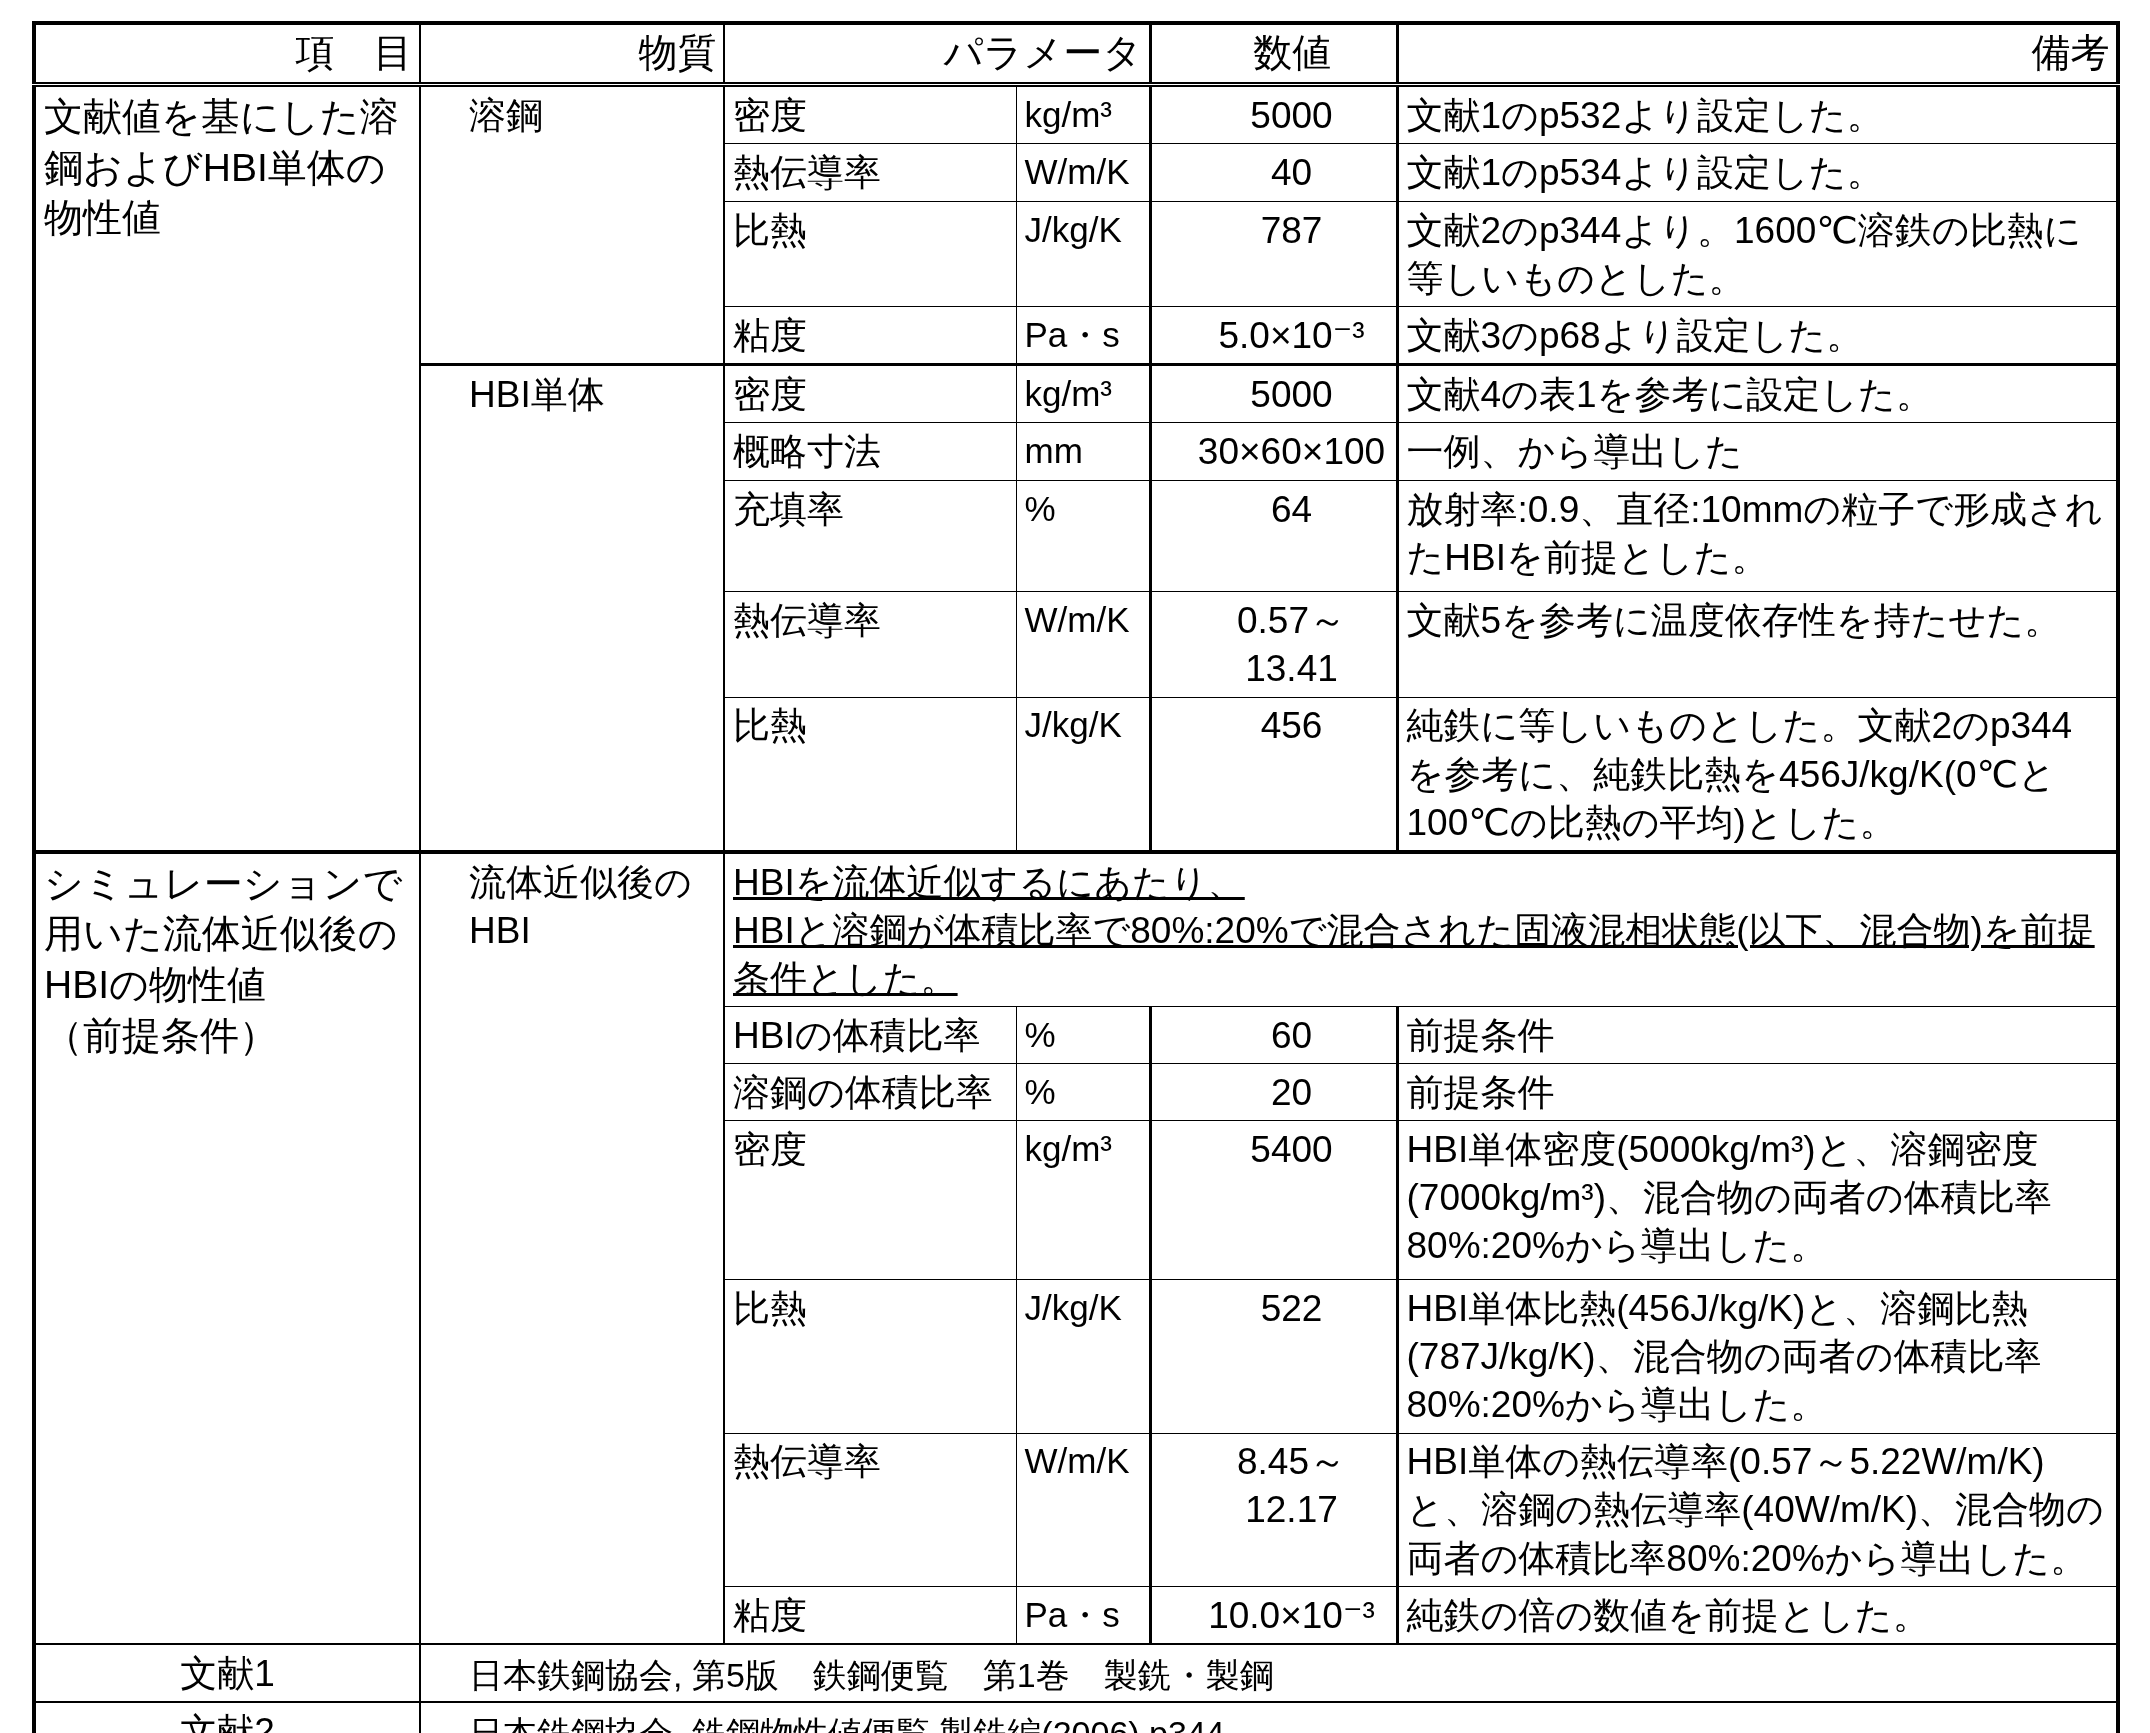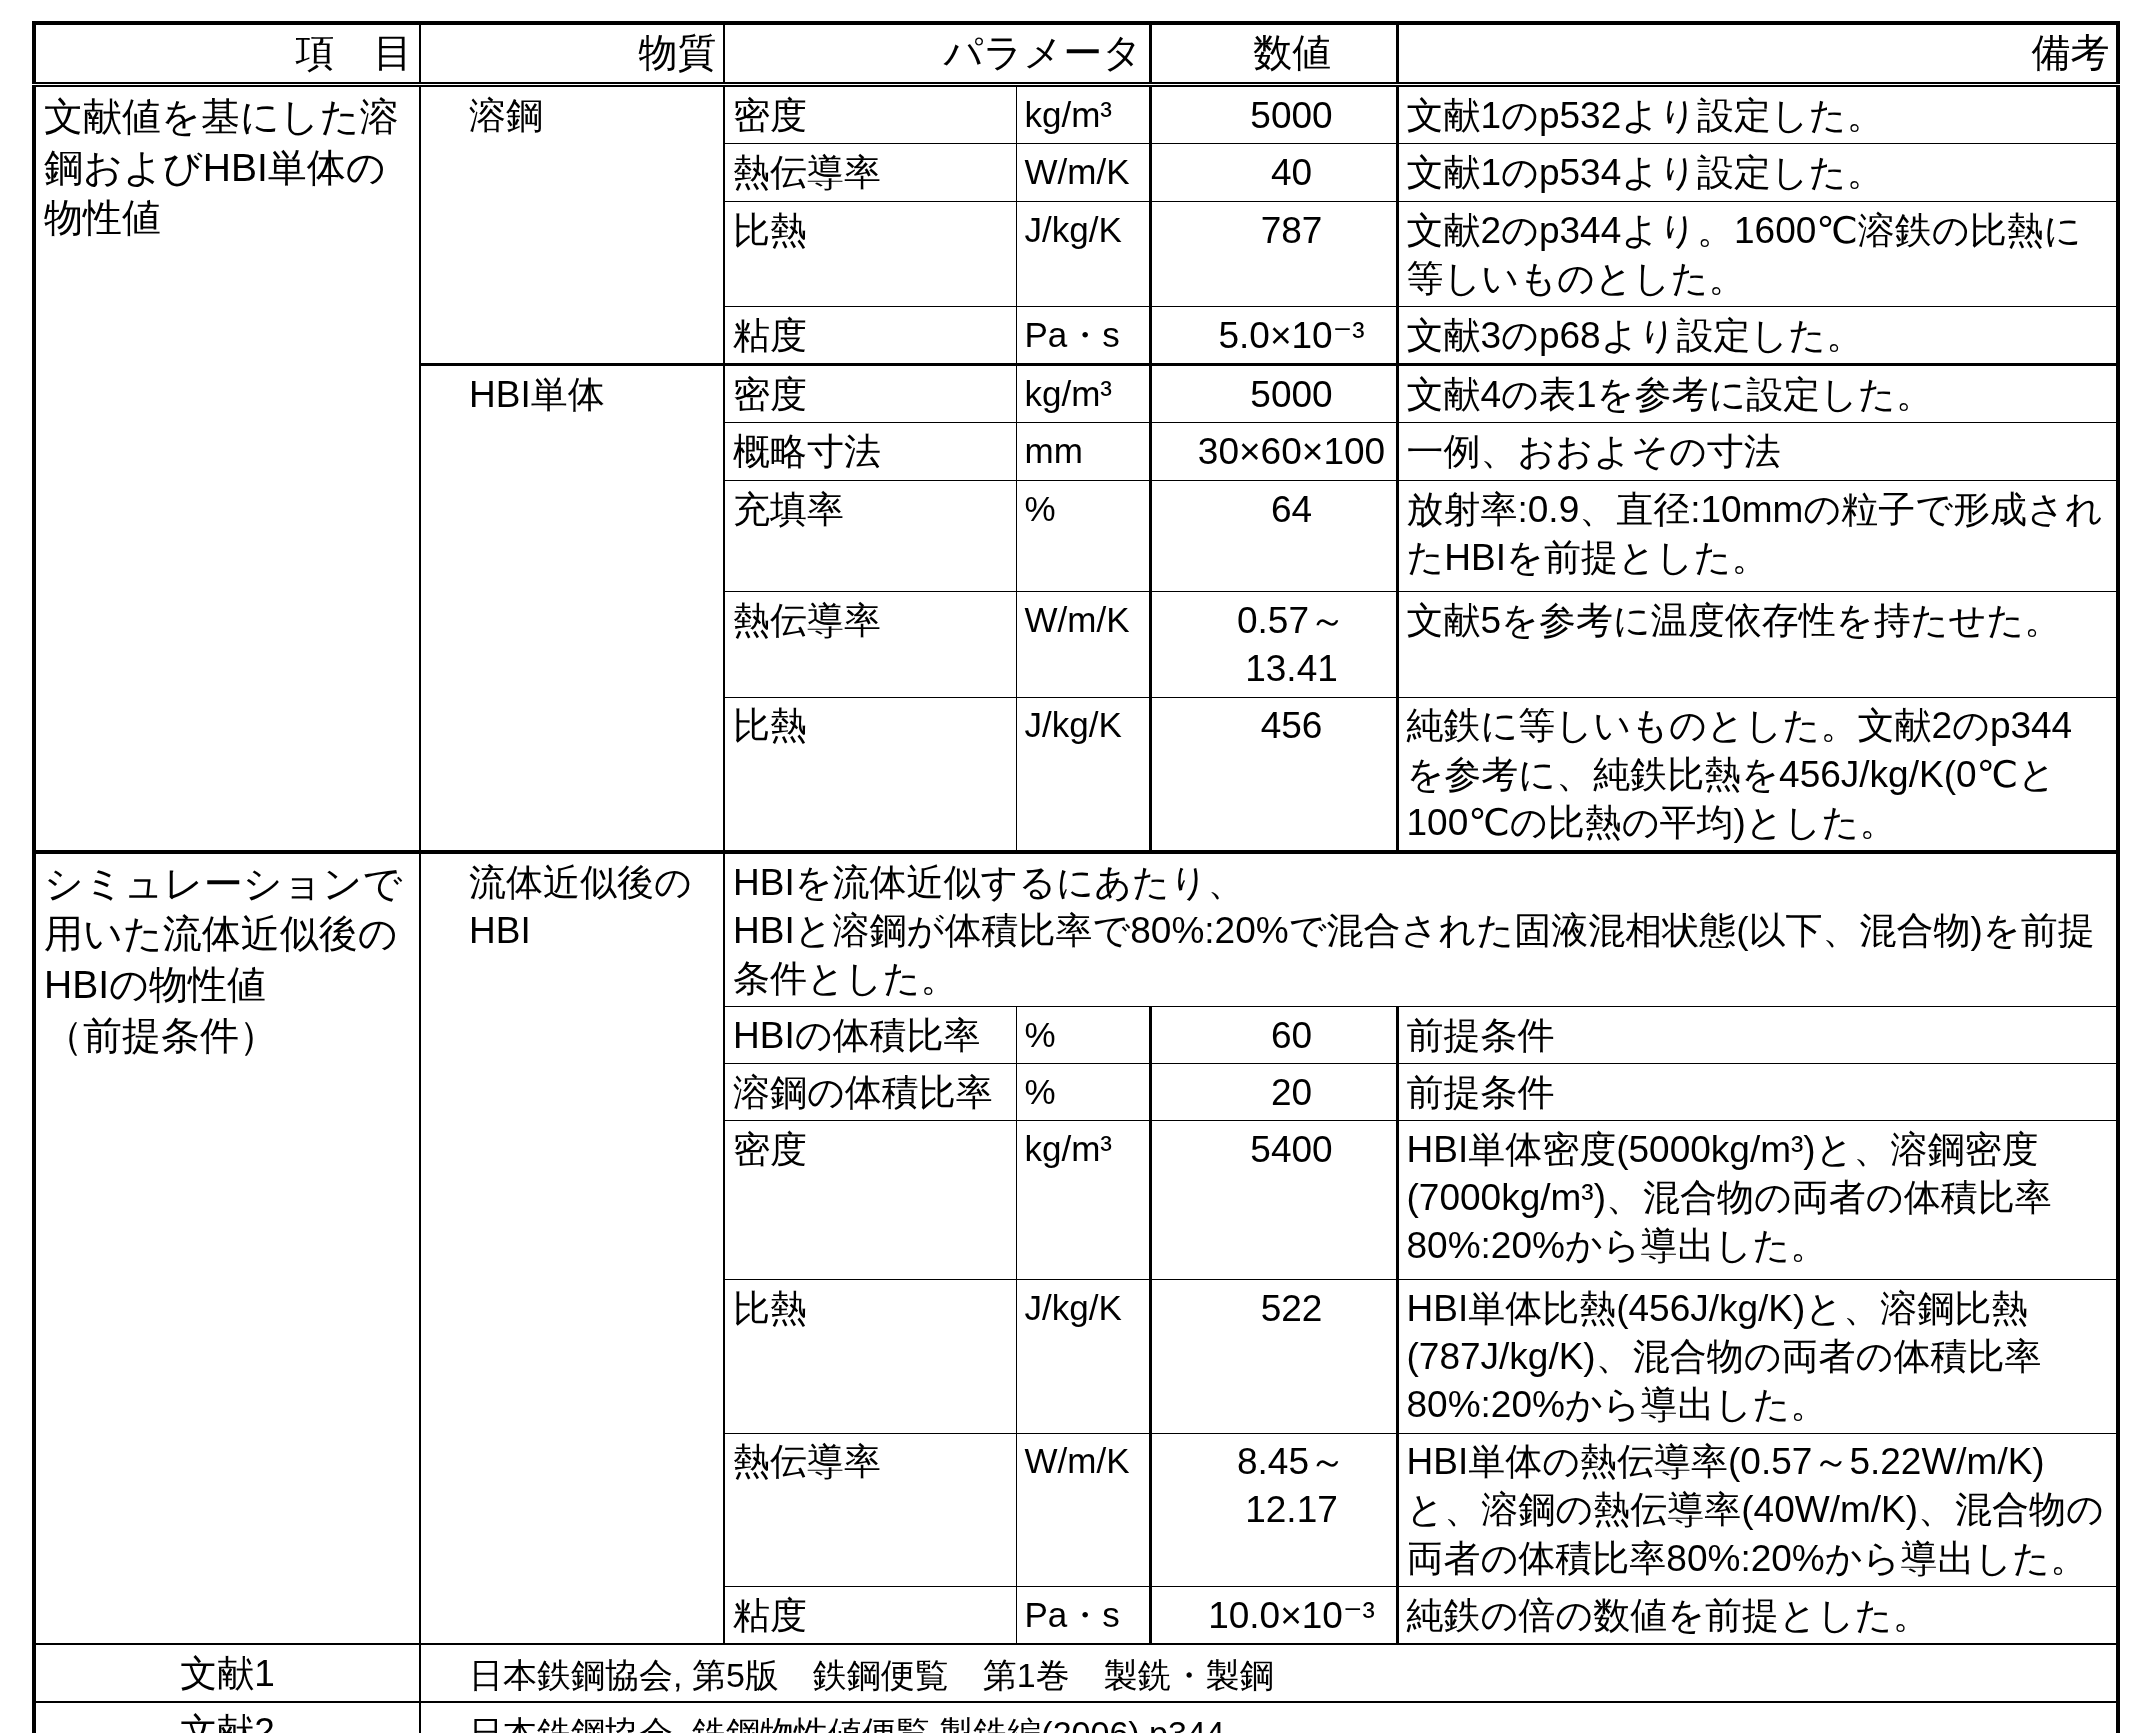--- a/index.html
+++ b/index.html
@@ -41,21 +41,21 @@
   
   tr.row-thick td{border-top:3.2px solid #000;}
   tr.row-xthick td{border-top:4px solid #000;}
   tr.ref-row td{border-top:2.4px solid #000;}
   .pre{white-space:pre-line;}
   .item-cell{font-size:39px;}
   .ref-text{white-space:nowrap;font-size:34px;padding-top:8px;}
   .ref-label{font-size:37px;text-align:center;}
   .unit-cell{font-size:35px;}
   .val-cell{font-size:37px;}
-  .note-cell{font-size:37px;}
+  .note-cell{font-size:37px;text-decoration:underline;}
   
   .h-hdr{height:56px;}
   .h-s{height:58px;}
   .h-xs{height:45px;}
   .h-m1{height:96px;}
   .h-m2{height:111px;}
   .h-l1{height:137px;}
   .h-l3{height:145px;}
   .h-l4{height:146px;}
   .h-xl{height:159px;}
@@ -115,21 +115,21 @@
       <td class="c-sub" rowspan="5">HBI単体</td>
       <td class="c-param">密度</td>
       <td class="c-unit unit-cell">kg/m³</td>
       <td class="c-val val-cell">5000</td>
       <td class="c-rem">文献4の表1を参考に設定した。</td>
     </tr>
     <tr class="h-s">
       <td class="c-param">概略寸法</td>
       <td class="c-unit unit-cell">mm</td>
       <td class="c-val val-cell">30×60×100</td>
-      <td class="c-rem">一例、おおよその寸法</td>
+      <td class="c-rem">一例、から導出した</td>
     </tr>
     <tr class="h-m2">
       <td class="c-param">充填率</td>
       <td class="c-unit unit-cell">%</td>
       <td class="c-val val-cell">64</td>
       <td class="c-rem">放射率:0.9、直径:10mmの粒子で形成されたHBIを前提とした。</td>
     </tr>
     <tr class="h-s">
       <td class="c-param">熱伝導率</td>
       <td class="c-unit unit-cell">W/m/K</td>

